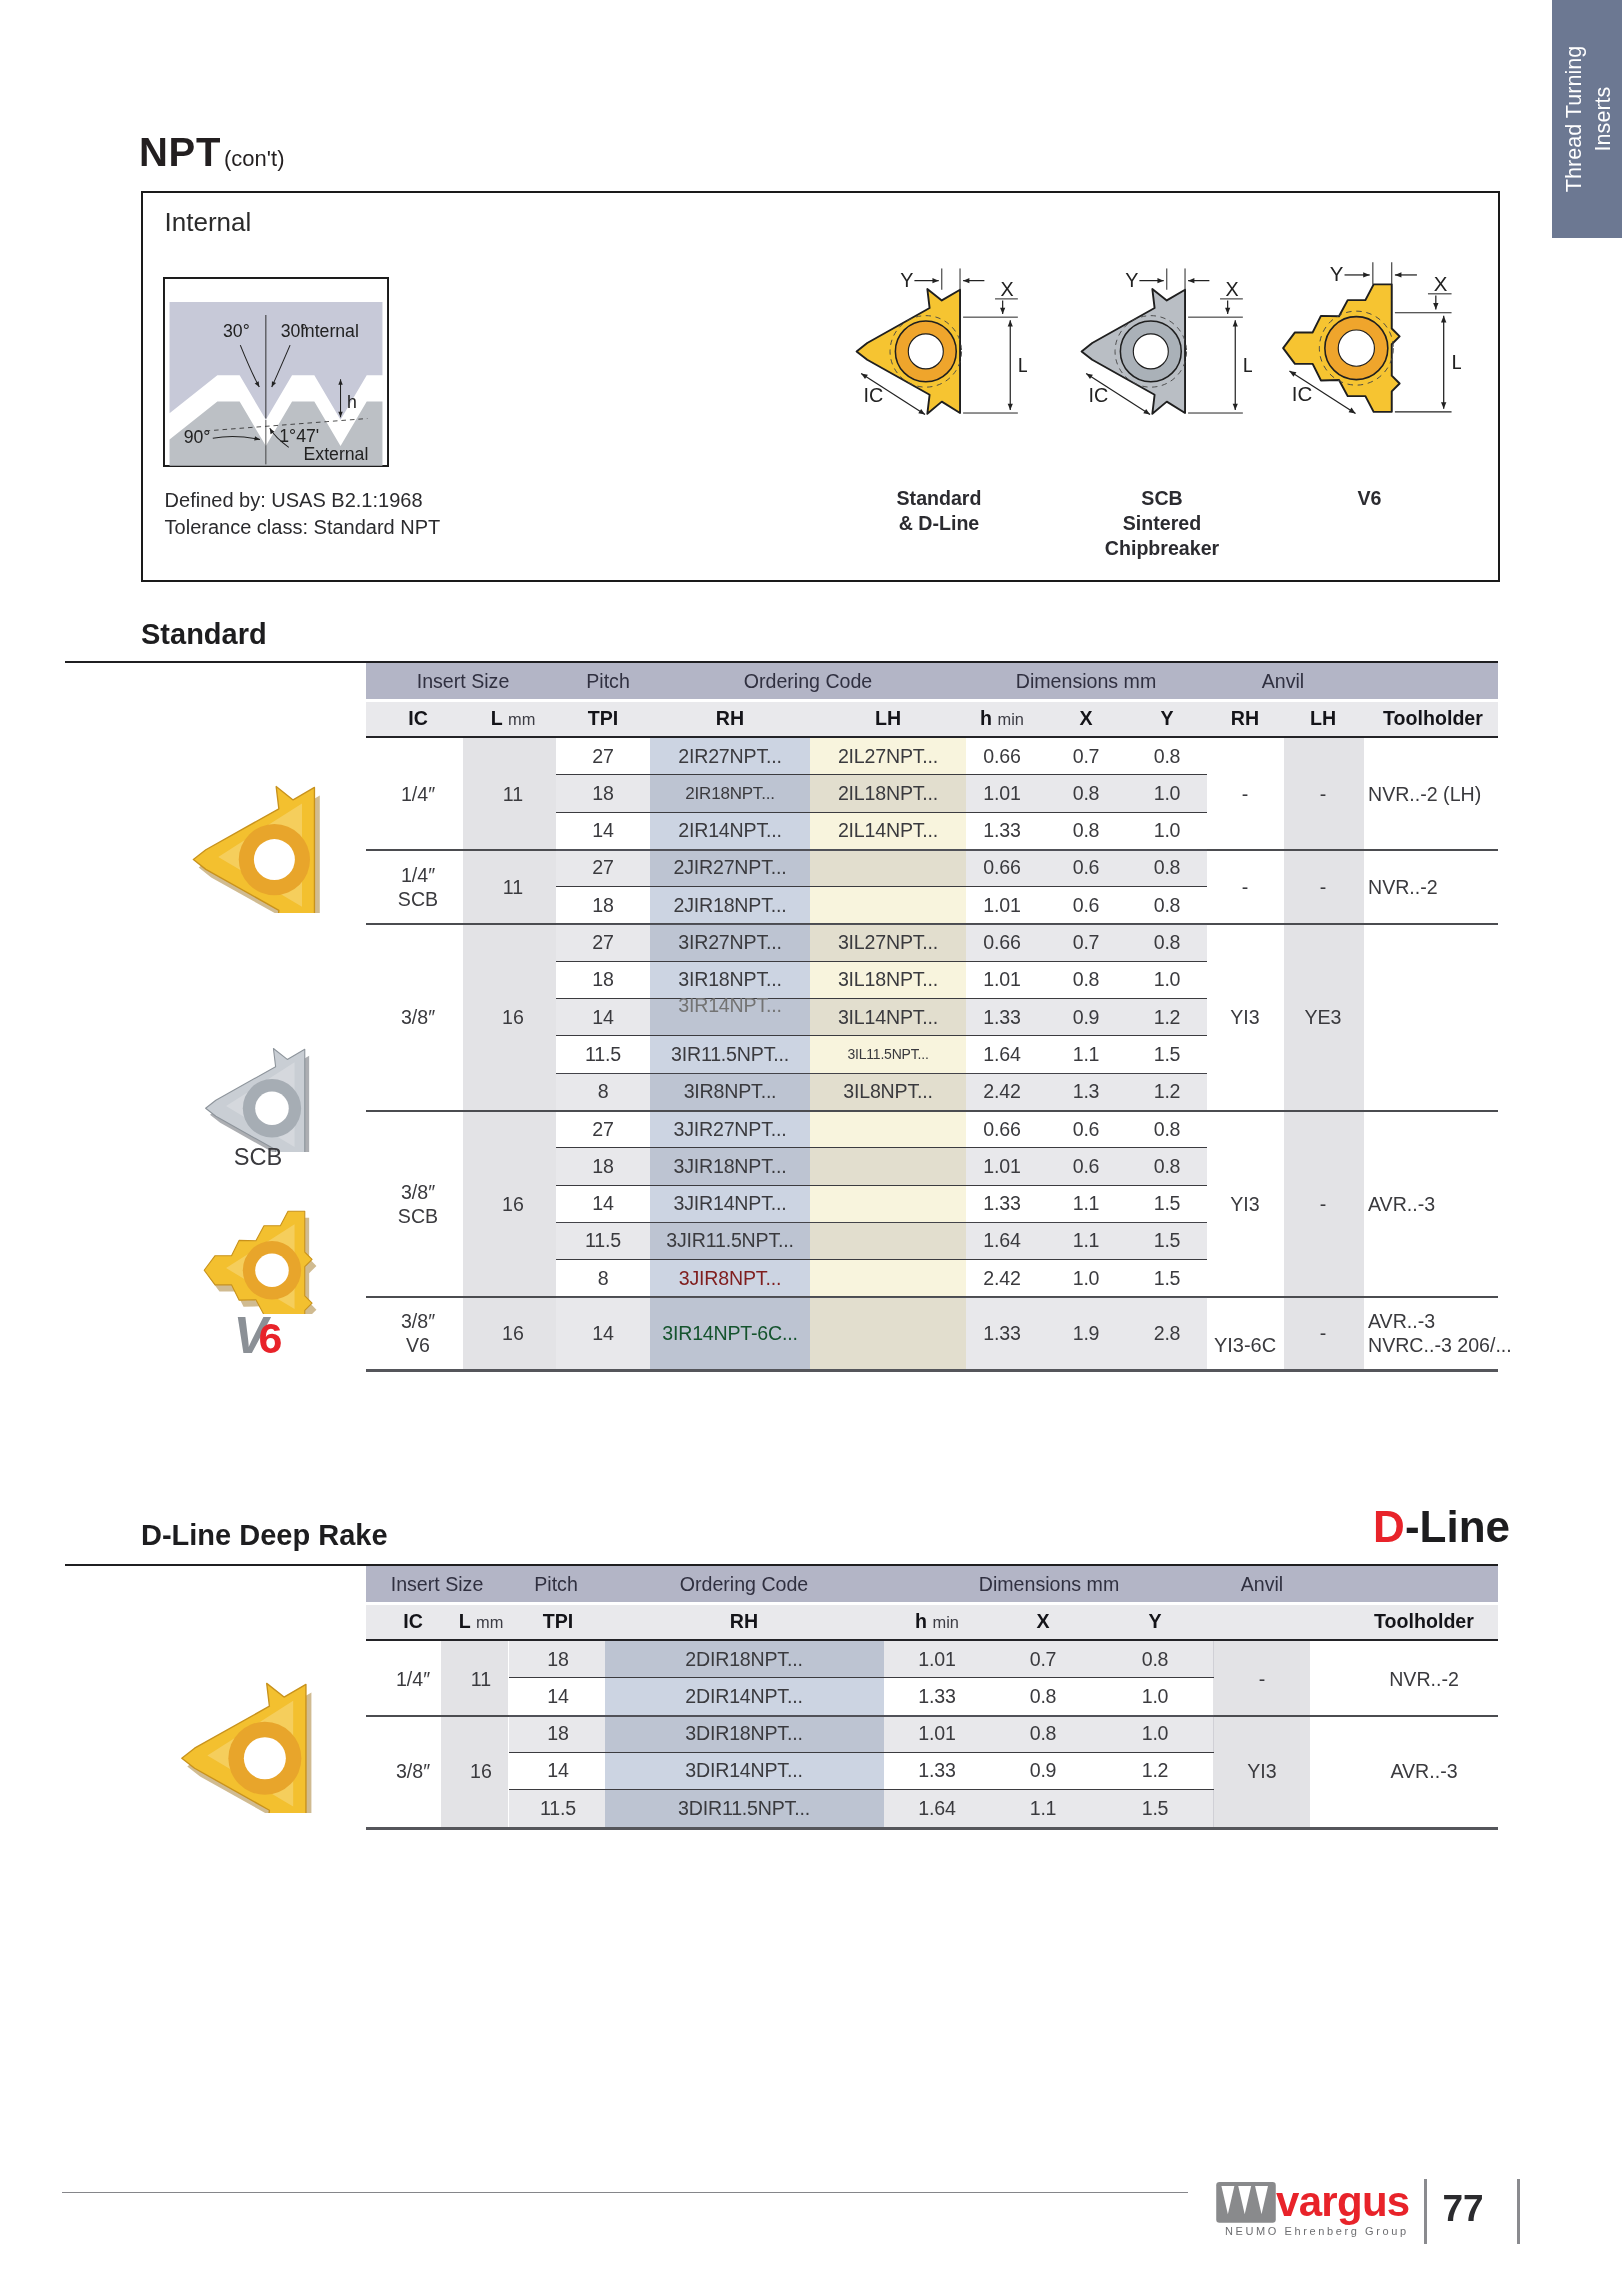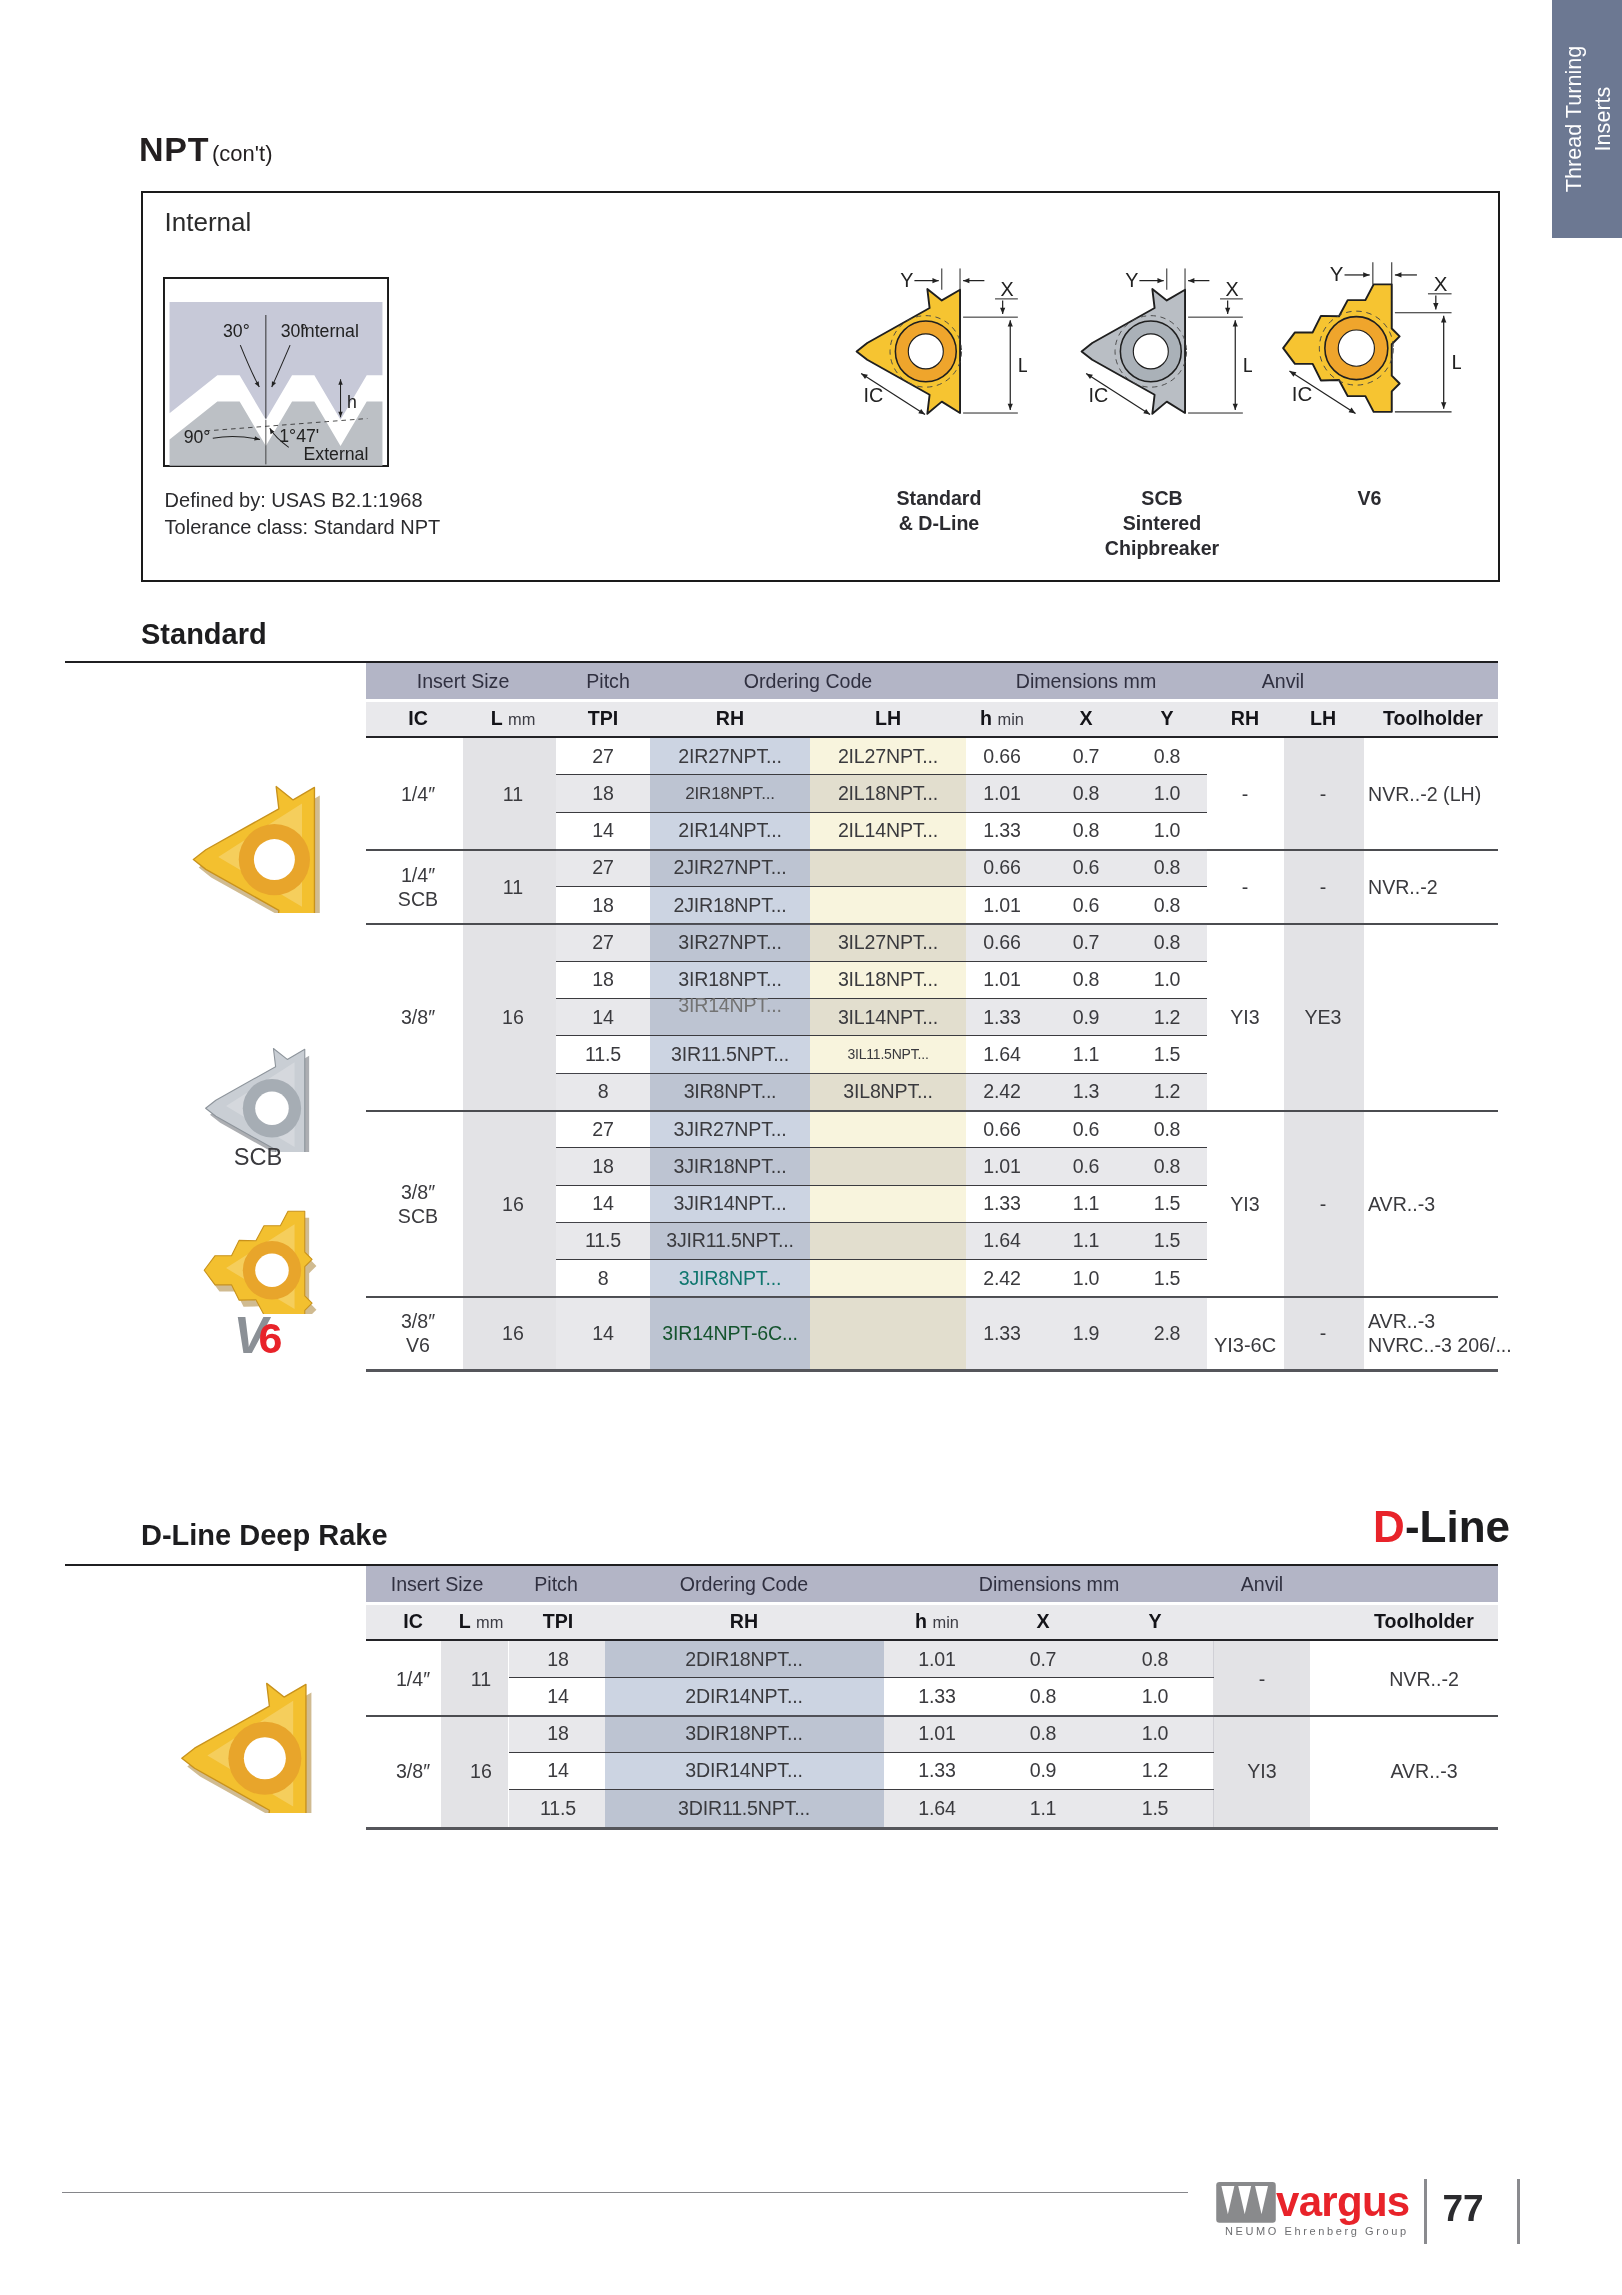--- a/index.html
+++ b/index.html
@@ -21,21 +21,21 @@
   <div class="abs" style="left:1552px;top:0;width:71px;height:238px;">
     <div class="abs" id="tab-bg" style="left: 0px; top: 0px; width: 71px; height: 238px; background: rgb(108, 120, 146);"></div>
     <div class="abs" style="left:0;top:0;width:238px;height:71px;transform:rotate(-90deg) translate(-238px,0);transform-origin:top left;
                 display:flex;flex-direction:column;justify-content:center;text-align:center;color:#fff;font-size:21.6px;line-height:29px;">
       <div>Thread Turning</div>
       <div>Inserts</div>
     </div>
   </div>
 
   <div class="abs" style="left:139px;top:130px;white-space:nowrap;">
-    <span style="font-size:34px;font-weight:bold;color:#231f20;letter-spacing:0.7px;">NPT</span>
+    <span style="font-size:40px;font-weight:bold;color:#231f20;letter-spacing:0.7px;">NPT</span>
     <span style="font-size:22px;color:#231f20;">(con't)</span>
   </div>
 
   <div class="abs" style="left:141px;top:191px;width:1359px;height:391px;border:2px solid #1a1a1a;background:#fff;">
     <div class="abs" style="left:21.6px;top:14.4px;font-size:26px;color:#2b2b2b;">Internal</div>
 
     <div class="abs" id="diagram" style="left:19.6px;top:84px;width:226px;height:190px;"><svg viewBox="0 0 345 290" xmlns="http://www.w3.org/2000/svg" style="width:100%;height:100%">
           <rect x="1.5" y="1.5" width="342" height="287" fill="#fff" stroke="#1a1a1a" stroke-width="3"></rect>
           <path d="M10,38 L335,38 L335,150 L311,150 L271,218 L231,150 L197,150 L157,218 L117,150 L83,150 L10,208 Z" fill="#c7c9d8"></path>
           <path d="M335,190 L311,190 L271,258 L231,190 L197,190 L157,258 L117,190 L83,190 L10,248 L10,288 L335,288 Z" fill="#bcc0c5"></path>
@@ -370,21 +370,21 @@
       <div class="abs" style="left:1102px;top:522px;height:37px;line-height:37px;transform:translateX(-50%);font-size:19.6px;color:#3a3a3e;white-space:nowrap;letter-spacing:-0.2px">1.5</div>
       <div class="abs" style="left:491px;top:559px;width:651px;height:1.3px;background:#3b3b3f"></div>
       <div class="abs" style="left:491px;top:559px;width:651px;height:37px;background:rgba(110,115,130,0.16)"></div>
       <div class="abs" style="left:538px;top:559px;height:37px;line-height:37px;transform:translateX(-50%);font-size:19.6px;color:#3a3a3e;white-space:nowrap;letter-spacing:-0.2px">11.5</div>
       <div class="abs" style="left:665px;top:559px;height:37px;line-height:37px;transform:translateX(-50%);font-size:19.6px;color:#3a3a3e;white-space:nowrap;letter-spacing:-0.2px">3JIR11.5NPT...</div>
       <div class="abs" style="left:937px;top:559px;height:37px;line-height:37px;transform:translateX(-50%);font-size:19.6px;color:#3a3a3e;white-space:nowrap;letter-spacing:-0.2px">1.64</div>
       <div class="abs" style="left:1021px;top:559px;height:37px;line-height:37px;transform:translateX(-50%);font-size:19.6px;color:#3a3a3e;white-space:nowrap;letter-spacing:-0.2px">1.1</div>
       <div class="abs" style="left:1102px;top:559px;height:37px;line-height:37px;transform:translateX(-50%);font-size:19.6px;color:#3a3a3e;white-space:nowrap;letter-spacing:-0.2px">1.5</div>
       <div class="abs" style="left:491px;top:596px;width:651px;height:1.3px;background:#3b3b3f"></div>
       <div class="abs" style="left:538px;top:597px;height:37px;line-height:37px;transform:translateX(-50%);font-size:19.6px;color:#3a3a3e;white-space:nowrap;letter-spacing:-0.2px">8</div>
-      <div class="abs" style="left:665px;top:597px;height:37px;line-height:37px;transform:translateX(-50%);font-size:19.6px;color:#0f766e;white-space:nowrap;letter-spacing:-0.2px">3JIR8NPT...</div>
+      <div class="abs" style="left:665px;top:597px;height:37px;line-height:37px;transform:translateX(-50%);font-size:19.6px;color:#7f1d1d;white-space:nowrap;letter-spacing:-0.2px">3JIR8NPT...</div>
       <div class="abs" style="left:937px;top:597px;height:37px;line-height:37px;transform:translateX(-50%);font-size:19.6px;color:#3a3a3e;white-space:nowrap;letter-spacing:-0.2px">2.42</div>
       <div class="abs" style="left:1021px;top:597px;height:37px;line-height:37px;transform:translateX(-50%);font-size:19.6px;color:#3a3a3e;white-space:nowrap;letter-spacing:-0.2px">1.0</div>
       <div class="abs" style="left:1102px;top:597px;height:37px;line-height:37px;transform:translateX(-50%);font-size:19.6px;color:#3a3a3e;white-space:nowrap;letter-spacing:-0.2px">1.5</div>
       <div class="abs" style="left:301px;top:633px;width:1132px;height:2px;background:#4b4c50"></div>
       <div class="abs" style="top:634px;height:72px;display:flex;flex-direction:column;justify-content:center;font-size:19.6px;color:#3a3a3e;white-space:nowrap;line-height:24px;left:353px;transform:translateX(-50%);text-align:center;">
         <div>3/8″</div>
         <div>V6</div>
       </div>
       <div class="abs" style="top:634px;height:72px;display:flex;flex-direction:column;justify-content:center;font-size:19.6px;color:#3a3a3e;white-space:nowrap;line-height:24px;left:448px;transform:translateX(-50%);text-align:center;">
         <div>16</div>

